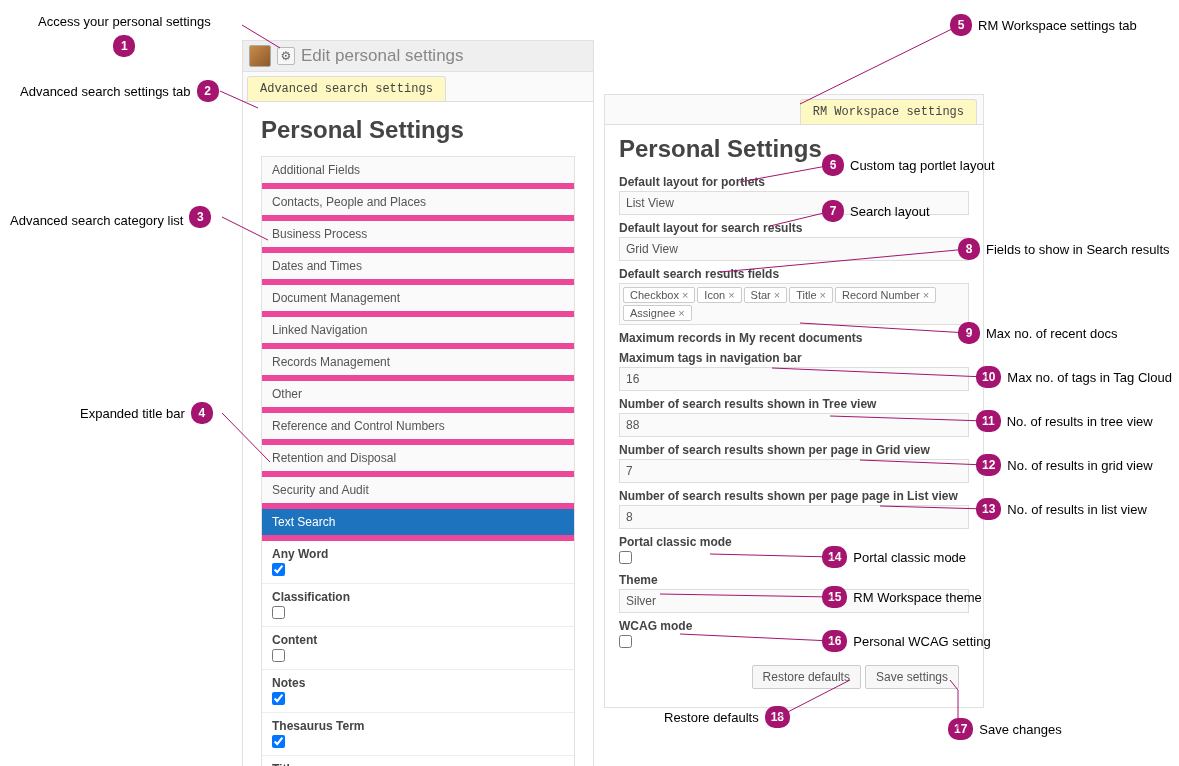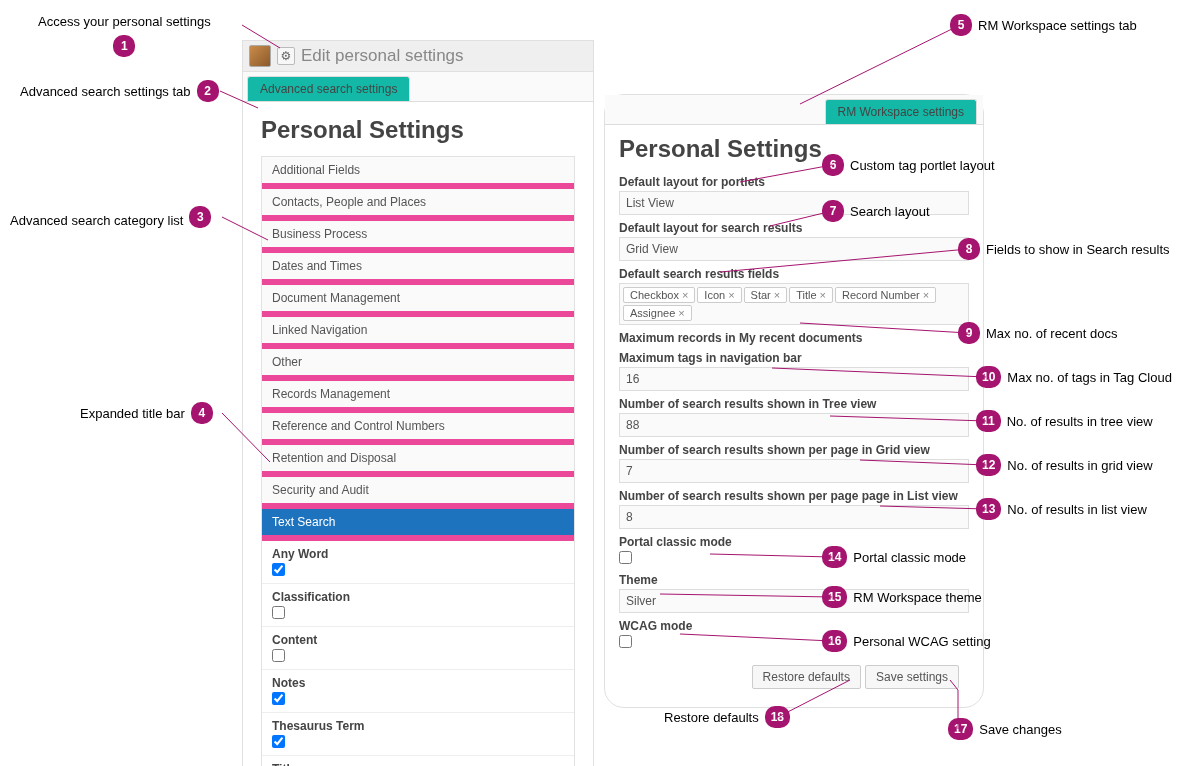--- a/index.html
+++ b/index.html
@@ -82,21 +82,21 @@
     font-size: 12px;
     color: #555;
     background: #f3f3f3;
     border: 1px solid #ddd;
     border-bottom: none;
     margin-right: 2px;
     margin-top: 4px;
     border-radius: 3px 3px 0 0;
     cursor: pointer;
   }
-  .tab.active { background: #14b8a6; color:#444; }
+  .tab.active { background: #fef9c3; color:#444;font-family:Liberation Mono, monospace; }
   .panel-body { padding: 14px 18px; }
   .h1 {
     font-size: 24px;
     font-weight: 700;
     color: #444;
     margin-bottom: 12px;
   }
   .accordion { border: 1px solid #e2e2e2; }
   .acc-item {
     padding: 6px 10px;
@@ -165,41 +165,41 @@
   </div>
   <div class="panel-body">
     <div class="h1">Personal Settings</div>
     <div class="accordion" id="left-acc">
         <div class="acc-item">Additional Fields</div>
         <div class="acc-item">Contacts, People and Places</div>
         <div class="acc-item">Business Process</div>
         <div class="acc-item">Dates and Times</div>
         <div class="acc-item">Document Management</div>
         <div class="acc-item">Linked Navigation</div>
+        <div class="acc-item">Records Management</div>
         <div class="acc-item">Other</div>
-        <div class="acc-item">Records Management</div>
         <div class="acc-item">Reference and Control Numbers</div>
         <div class="acc-item">Retention and Disposal</div>
         <div class="acc-item">Security and Audit</div>
         <div class="acc-item expanded">Text Search</div>
         <div class="acc-sub"><span class="sub-label">Any Word</span><input type="checkbox" class="sub-check" checked="" style=""></div>
         <div class="acc-sub"><span class="sub-label">Classification</span><input type="checkbox" class="sub-check" style=""></div>
         <div class="acc-sub"><span class="sub-label">Content</span><input type="checkbox" class="sub-check" style=""></div>
         <div class="acc-sub"><span class="sub-label">Notes</span><input type="checkbox" class="sub-check" checked="" style=""></div>
         <div class="acc-sub"><span class="sub-label">Thesaurus Term</span><input type="checkbox" class="sub-check" checked="" style=""></div>
         <div class="acc-sub"><span class="sub-label">Title</span><input type="checkbox" class="sub-check" style=""></div>
       </div>
     <div class="btn-row">
       <button class="btn">Restore defaults</button>
       <button class="btn">Save settings</button>
     </div>
   </div>
 </div>
 
-<div class="panel" style="left:604px; top:94px; width:380px;border-radius:20px;">
+<div class="panel" style="left:604px; top:94px; width:380px;">
   <div class="tab-strip" style="justify-content:flex-end;">
     <div class="tab active">RM Workspace settings</div>
   </div>
   <div class="panel-body" style="padding:10px 14px;">
     <div class="h1">Personal Settings</div>
 
     <div class="field">
       <span class="field-label">Default layout for portlets</span>
       <div class="field-input">List View</div>
     </div>

